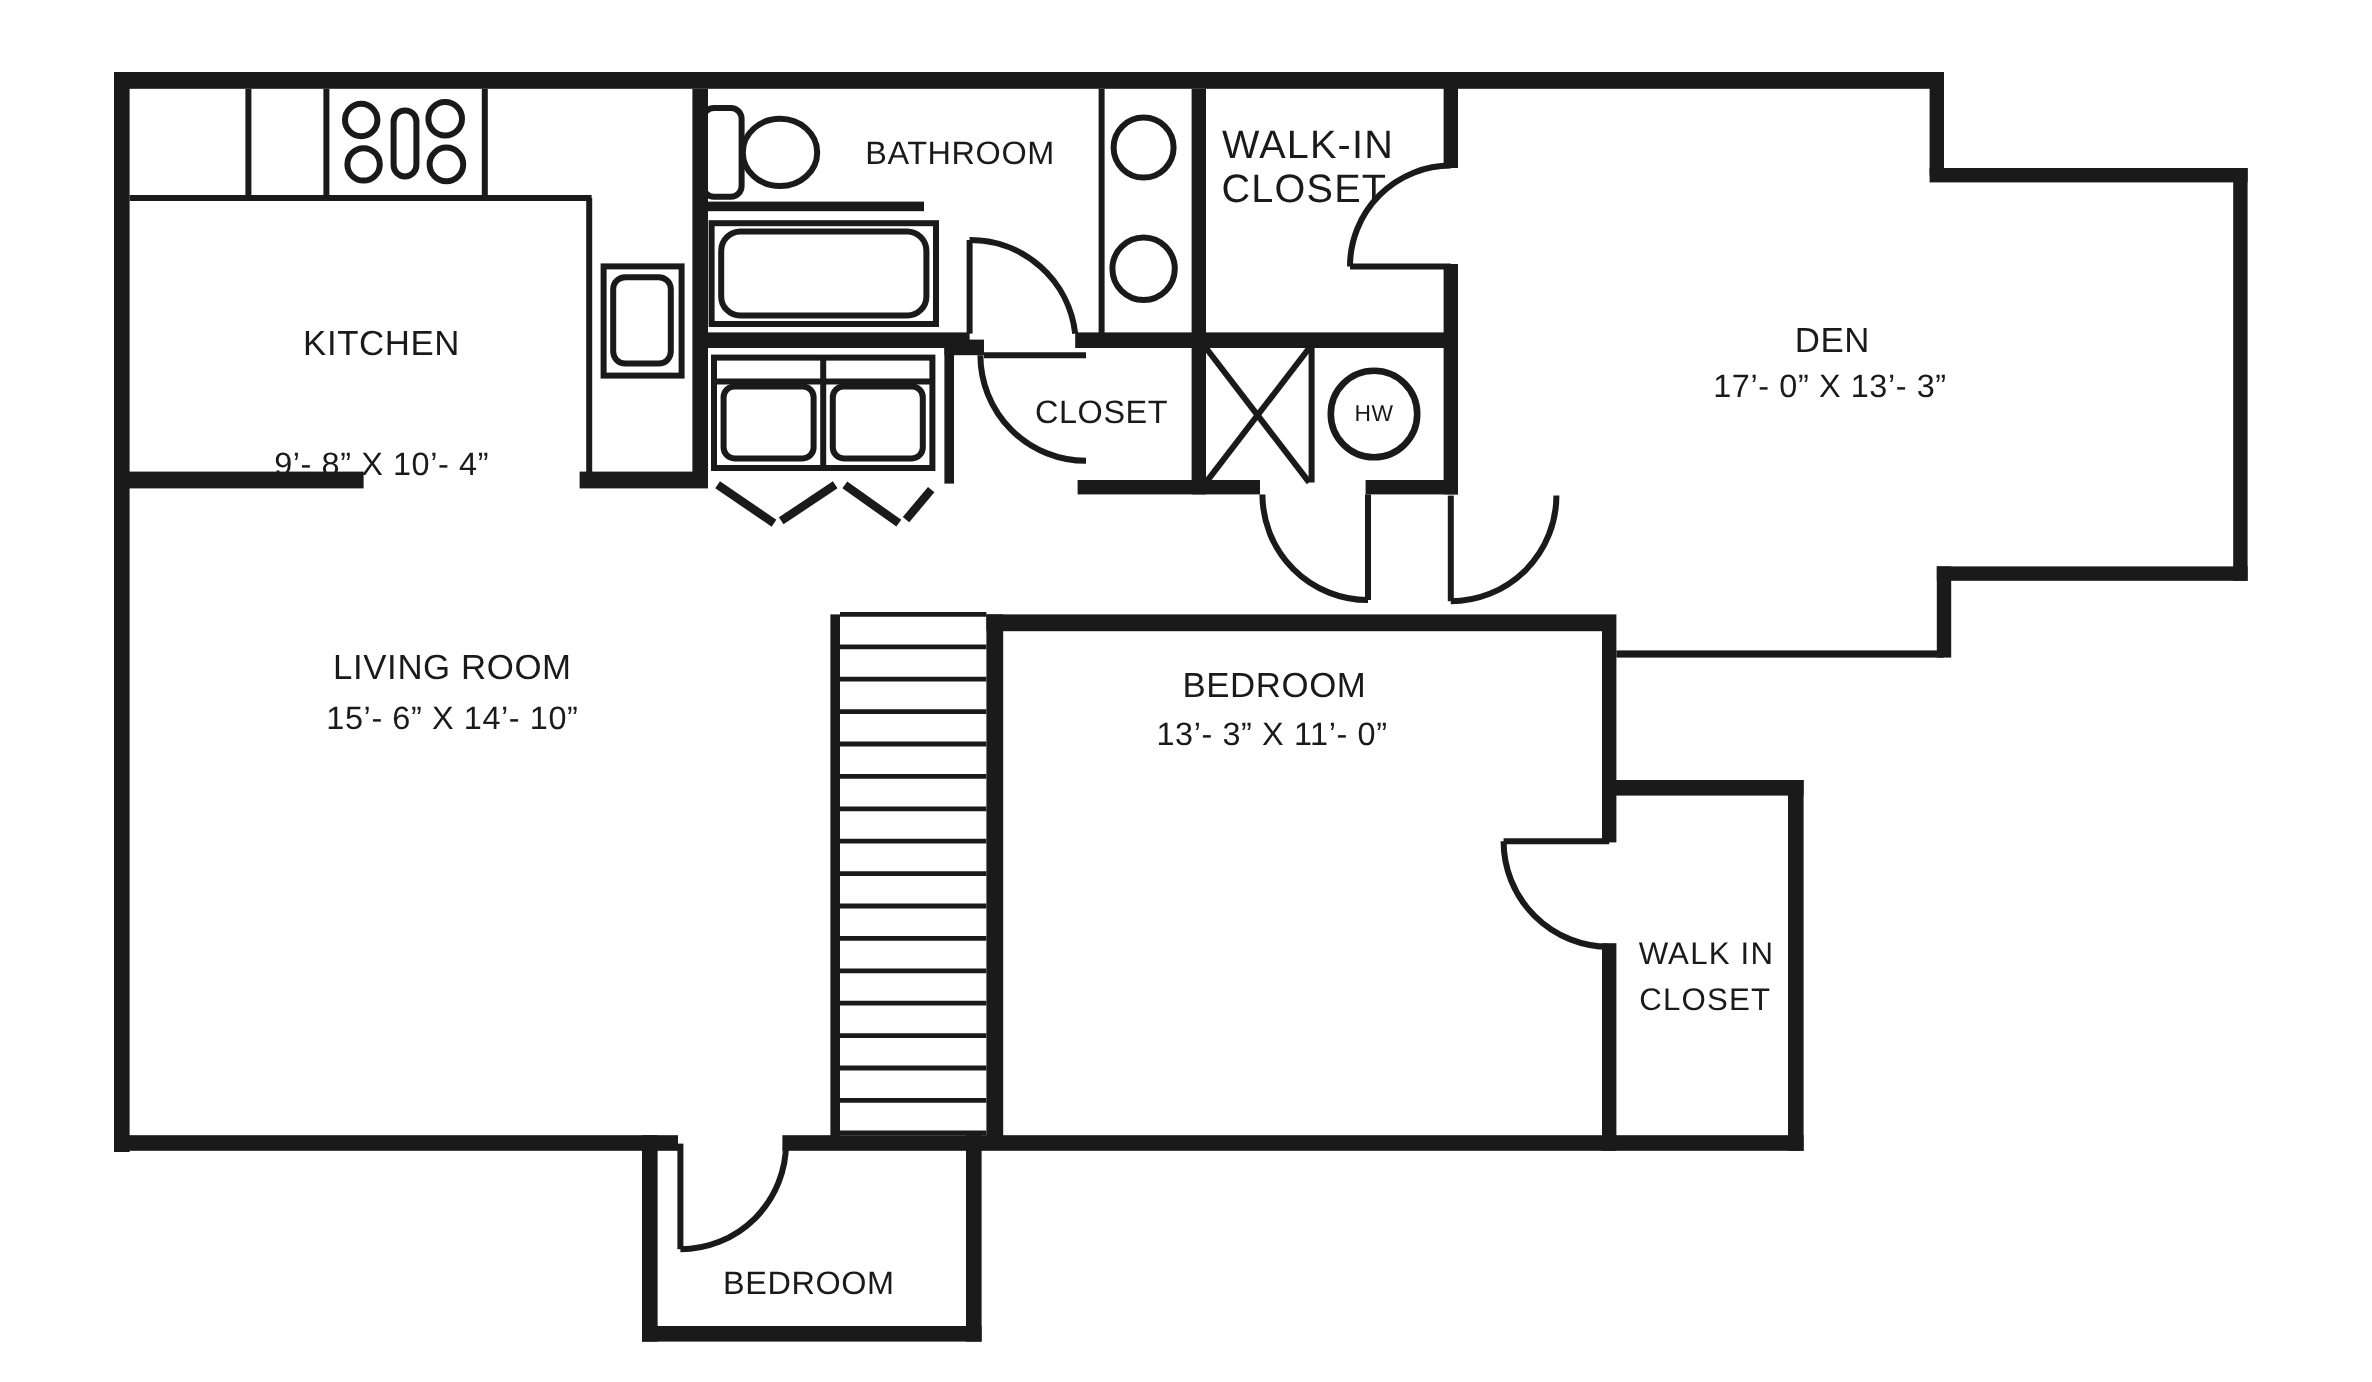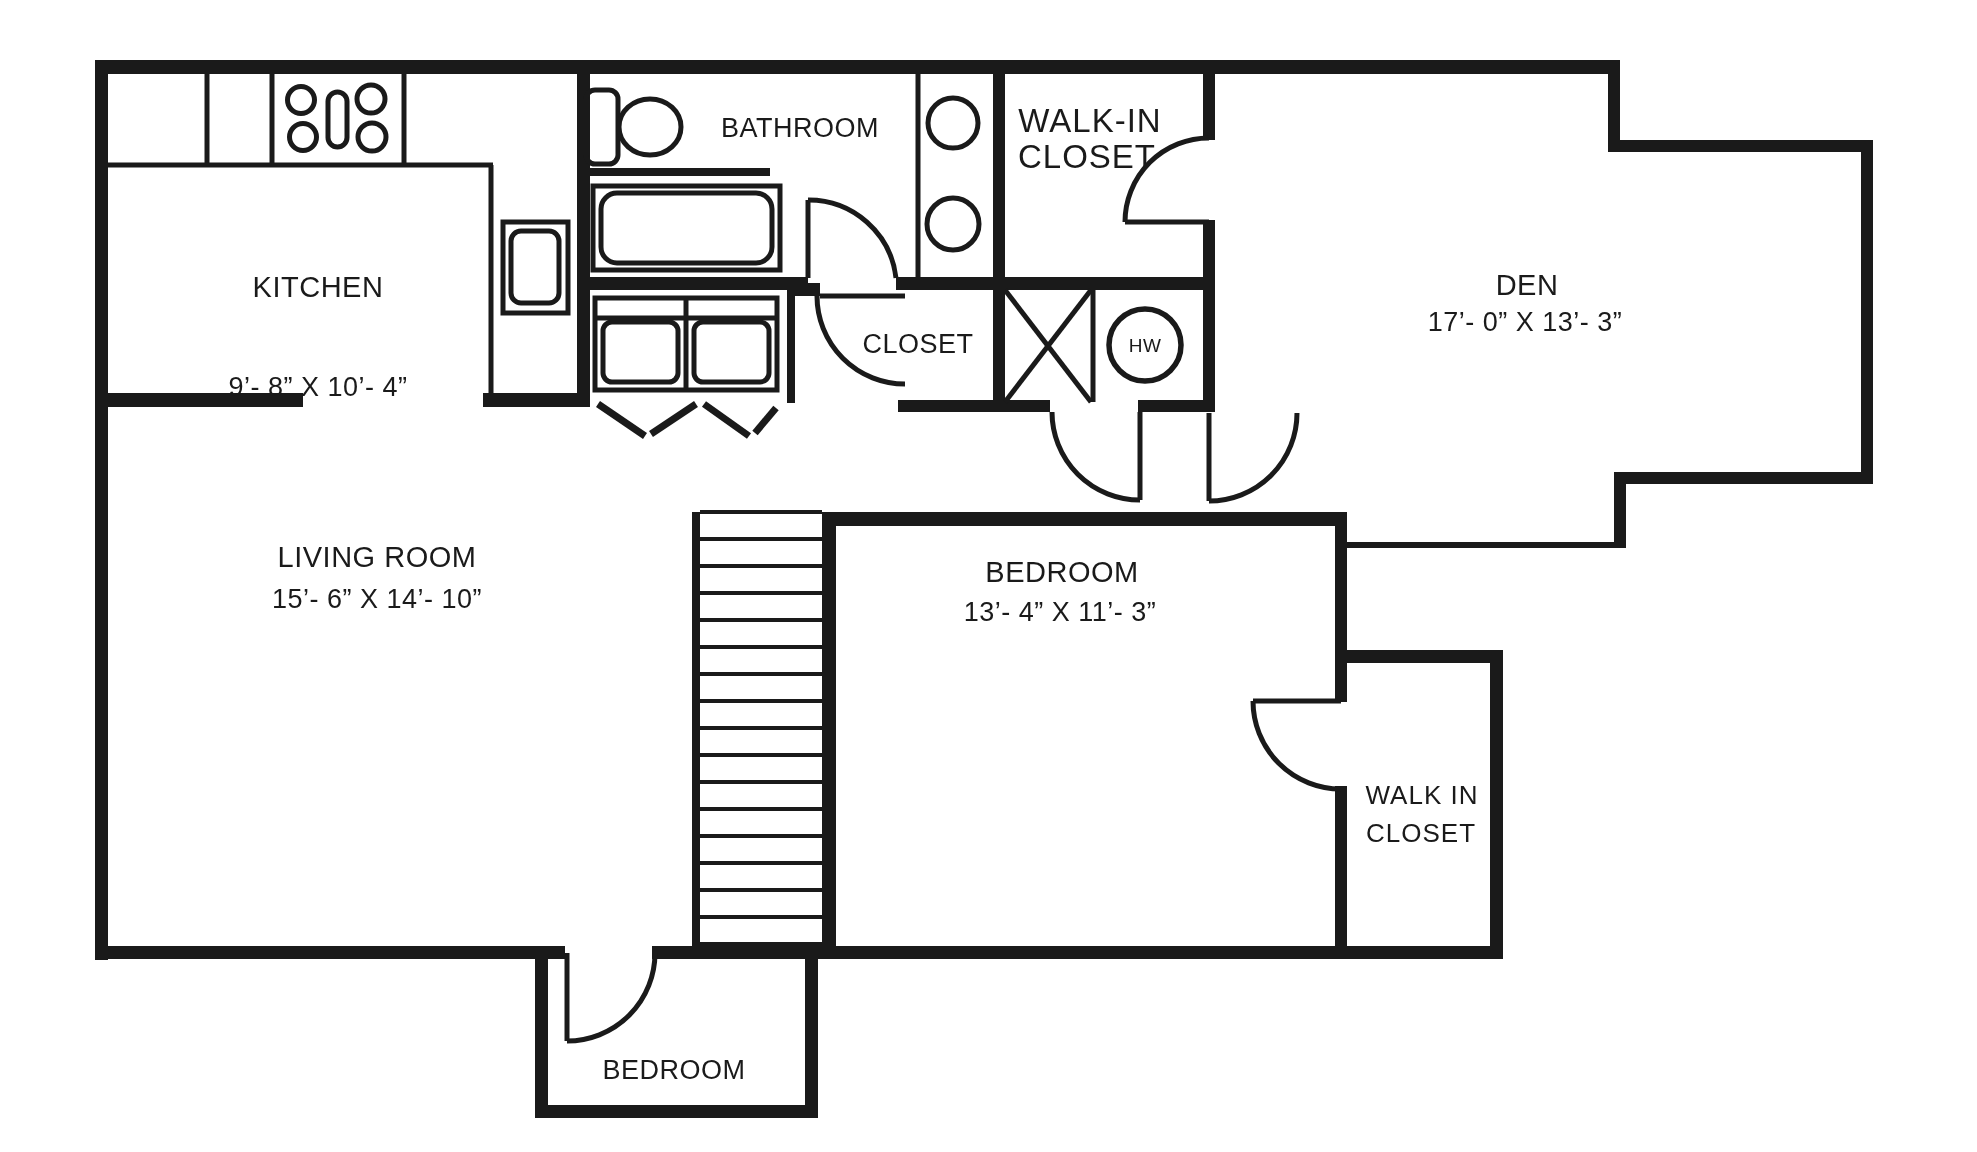--- a/index.html
+++ b/index.html
@@ -191,19 +191,19 @@
   <div class="lbl room-dims" style="left:1525px;top:322px;text-align:right;">17’- 0” X 13’- 3”</div>
 
   <div class="lbl room-name" style="left:918px;top:344px;font-size:27px;">CLOSET</div>
 
   <div class="lbl hw-lbl" style="left:1145px;top:346px;">HW</div>
 
   <div class="lbl room-name" style="left:377px;top:557px;text-align:center;">LIVING ROOM</div>
   <div class="lbl room-dims" style="left:377px;top:599px;">15’- 6” X 14’- 10”</div>
 
   <div class="lbl room-name" style="left:1062px;top:572px;">BEDROOM</div>
-  <div class="lbl room-dims" style="left:1060px;top:612px;">13’- 4” X 11’- 3”</div>
+  <div class="lbl room-dims" style="left:1060px;top:612px;">13’- 3” X 11’- 0”</div>
 
   <div class="lbl closet-lbl" style="left:1422px;top:795px;font-size:26px;">WALK IN</div>
   <div class="lbl closet-lbl" style="left:1421px;top:833px;font-size:26px;">CLOSET</div>
 
   <div class="lbl room-name" style="left:674px;top:1070px;font-size:27px;">BEDROOM</div>
 </div>
 
 </body></html>

